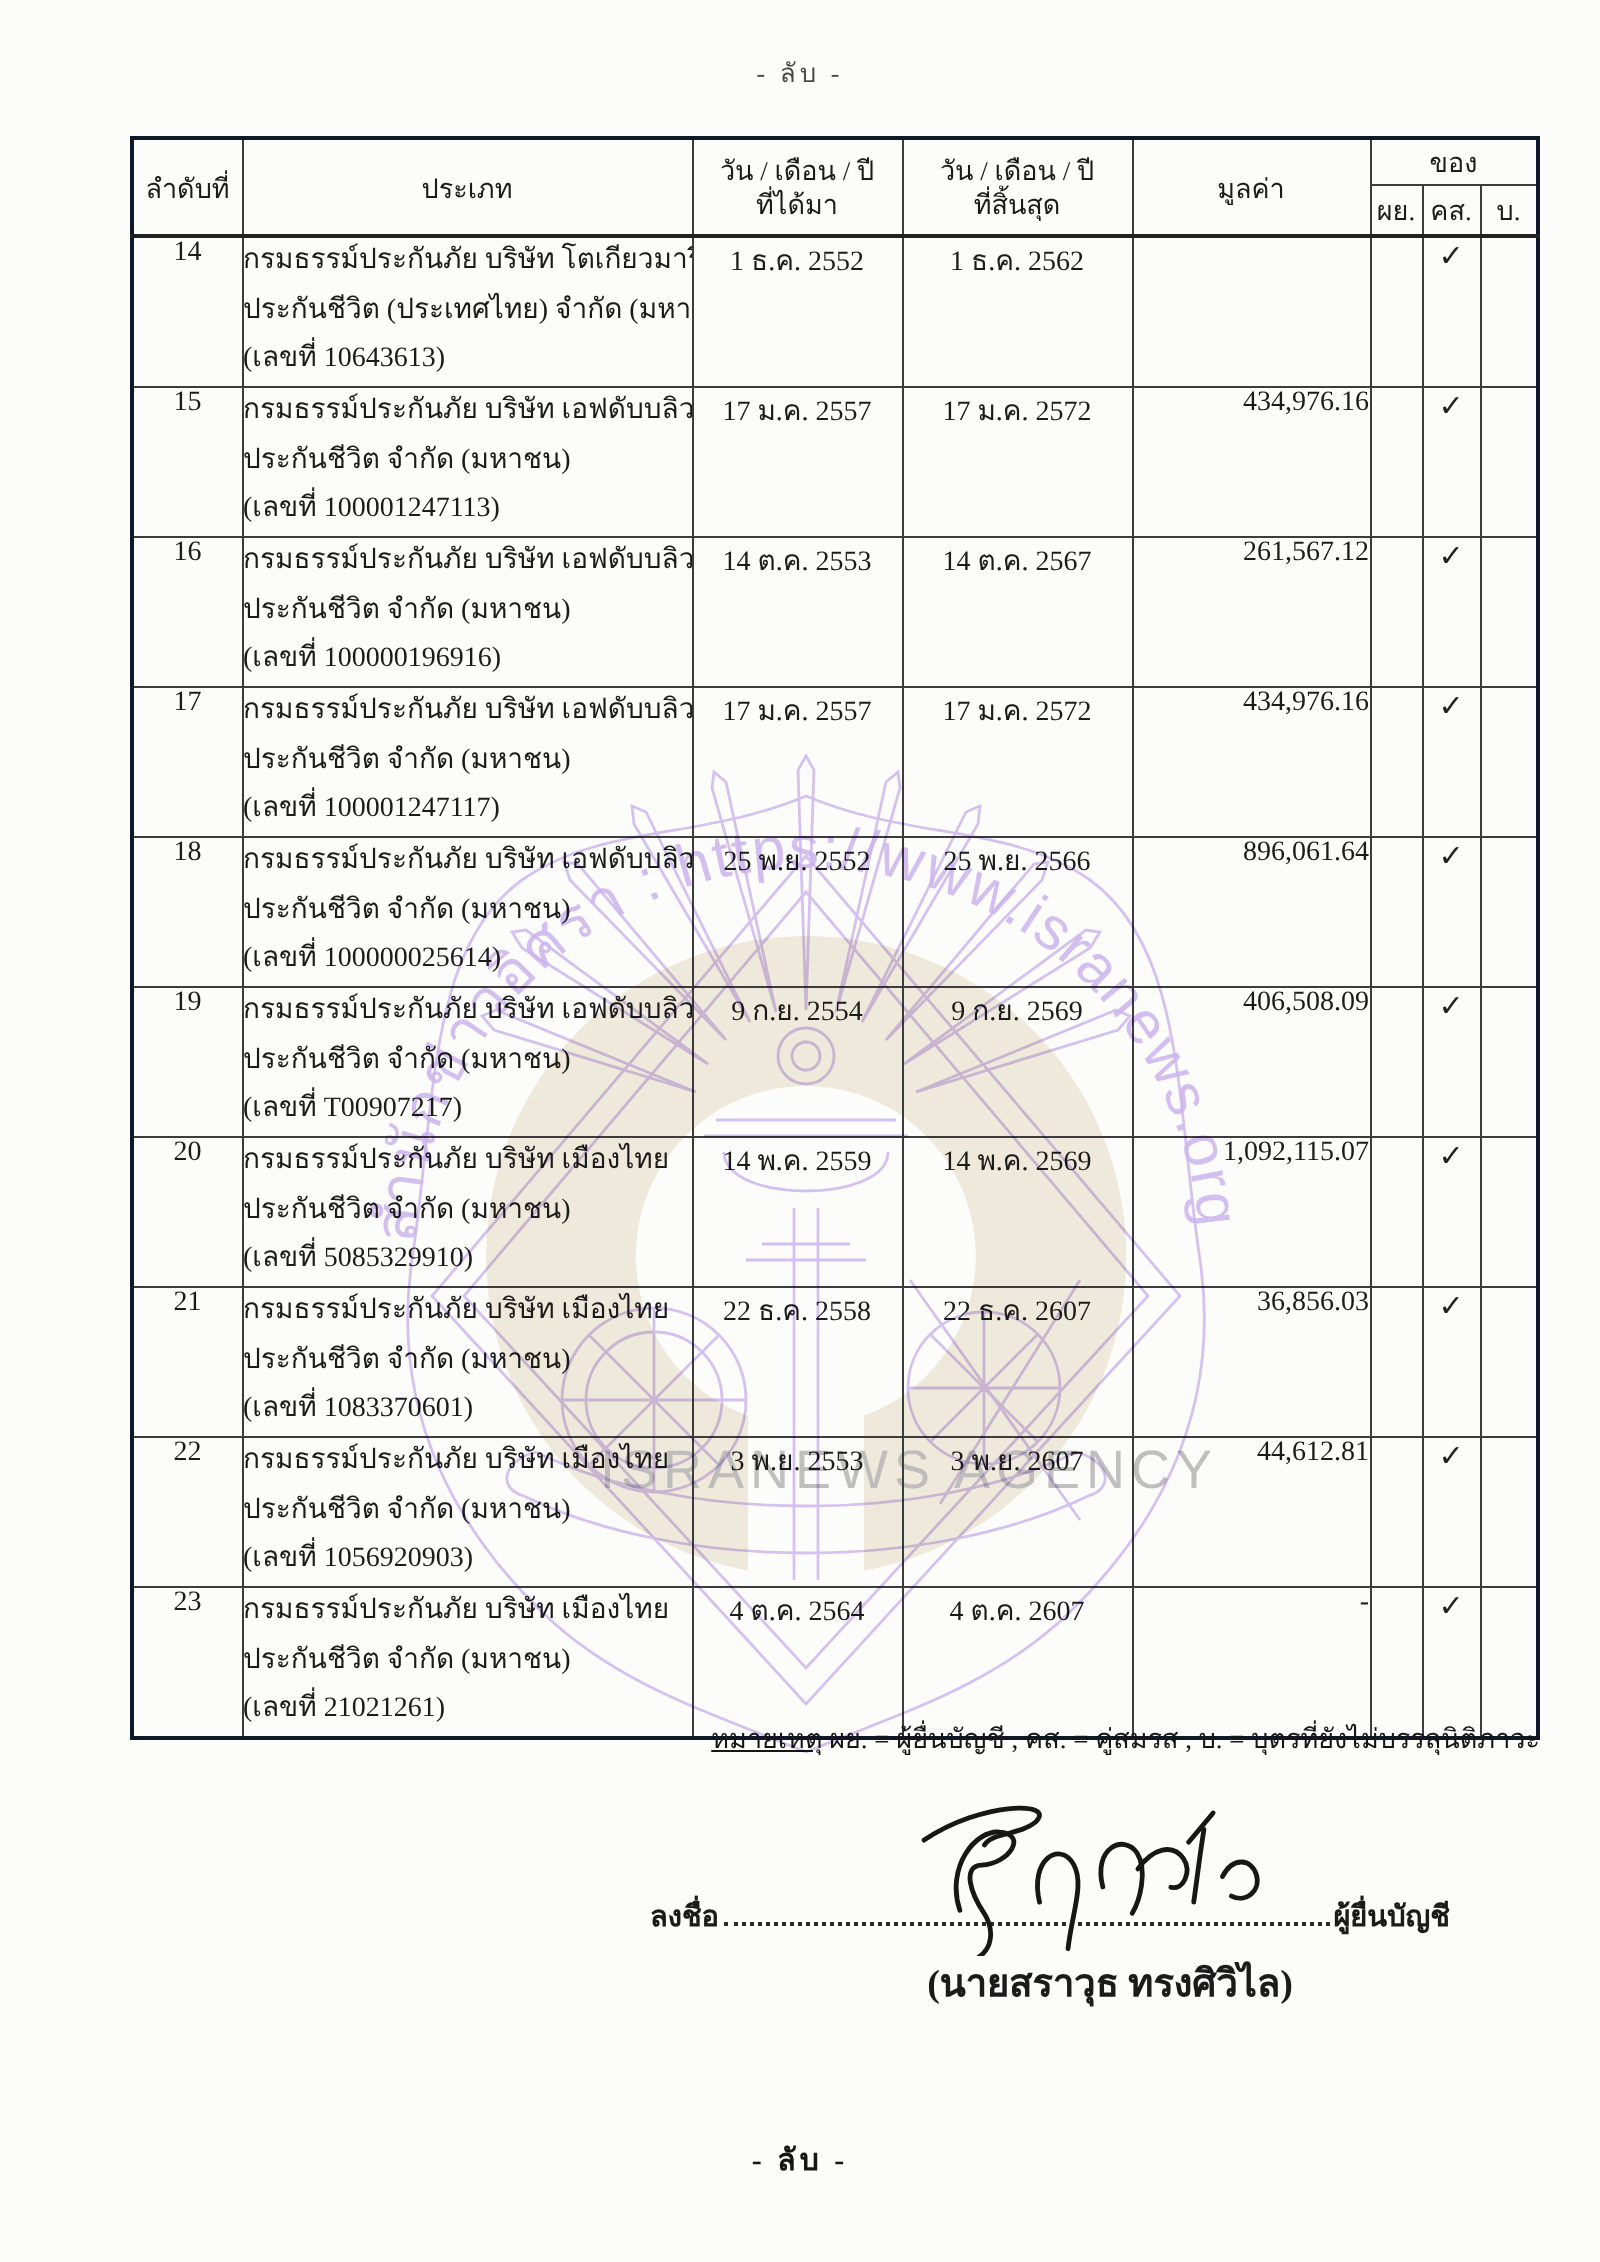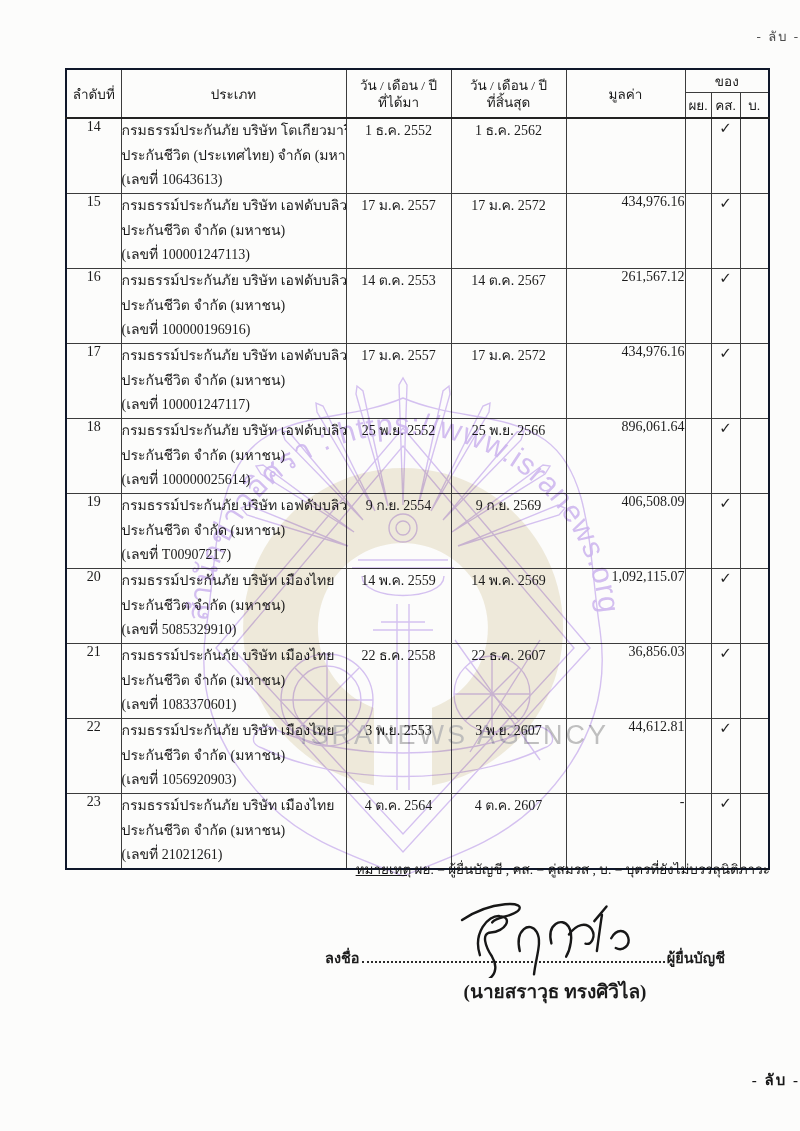--- a/index.html
+++ b/index.html
@@ -2,21 +2,21 @@
 <html><head>
 <meta charset="utf-8">
 <style>
   html,body{margin:0;padding:0;background:#ffffff;}
   .page{
     position:relative;width:800px;height:1131px;margin:0 auto;
     background:#fcfcfb;color:#1b1b1b;overflow:hidden;
     font-family:"Liberation Serif","DejaVu Serif",serif;
   }
   
-  .secret{position:absolute;left:0;width:100%;text-align:right;letter-spacing:2px;}
+  .secret{position:absolute;left:0;width:100%;text-align:center;letter-spacing:2px;}
   .secret.top{top:26px;font-size:13px;color:#4a4a4a;filter:blur(.3px);}
   .secret.bottom{top:1068px;font-size:15px;font-weight:bold;color:#161616;}
 
   
   .wm-under{position:absolute;left:0;top:0;z-index:0;pointer-events:none;}
   .wm-agency{
     position:absolute;left:300px;top:720px;z-index:0;pointer-events:none;
     font-family:"Liberation Sans","DejaVu Sans",sans-serif;
     font-size:27px;font-weight:normal;letter-spacing:3px;color:#b9b9b9;opacity:.9;
   }

